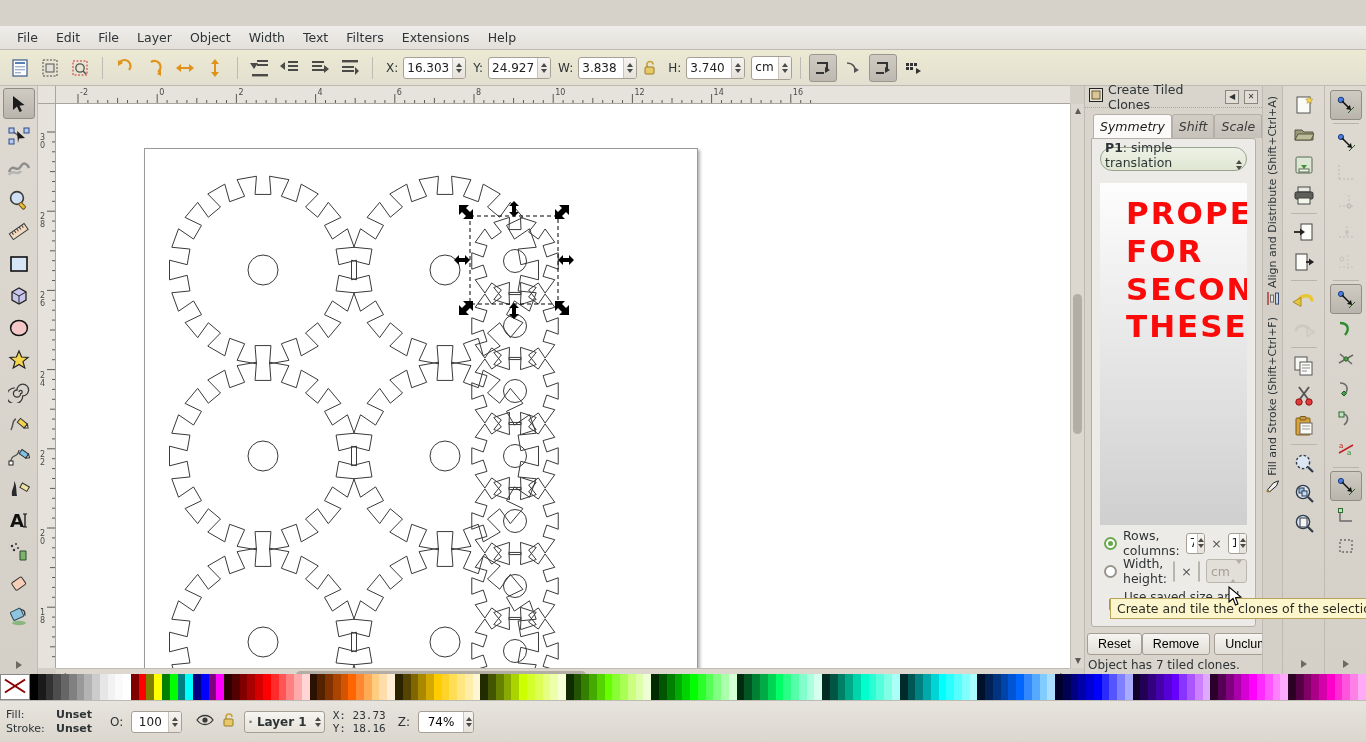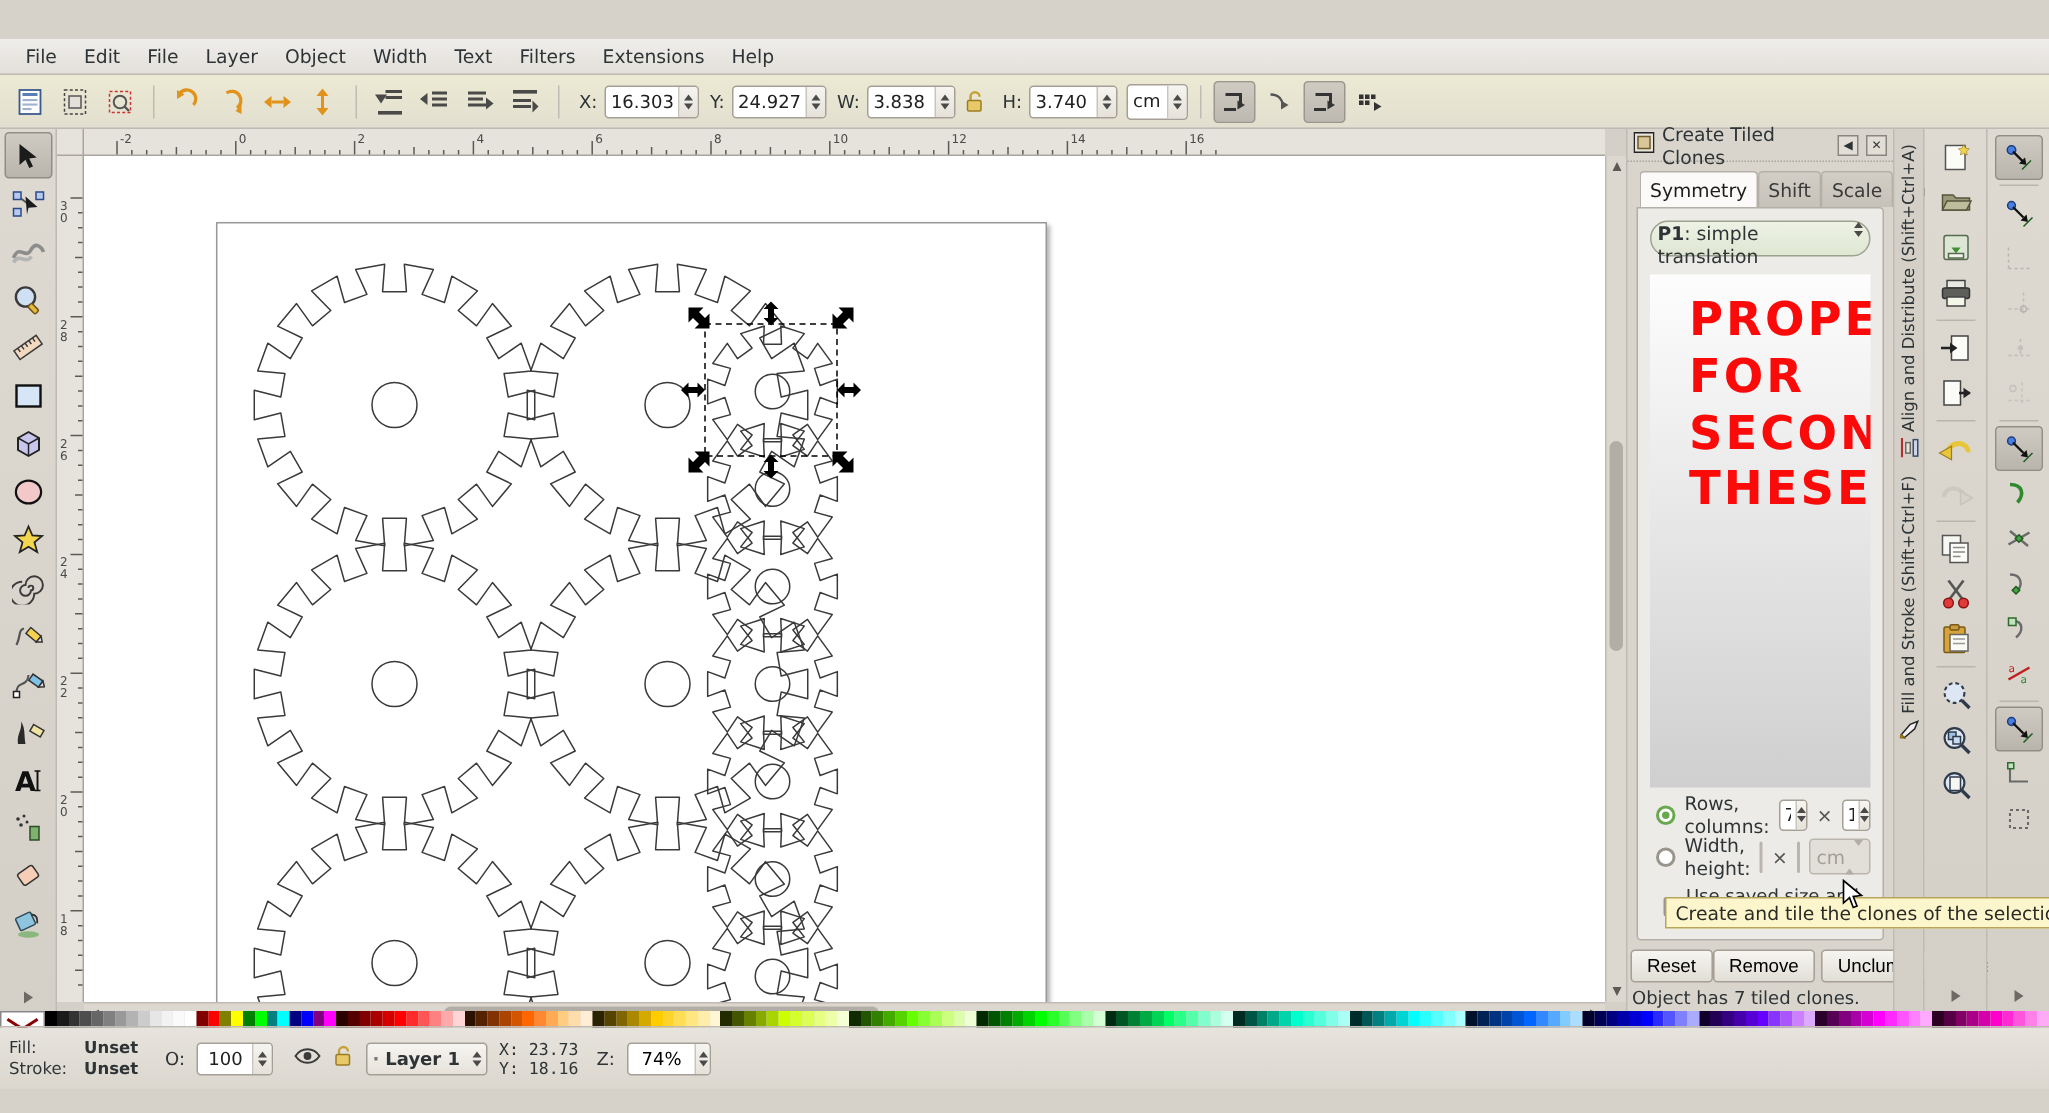--- a/index.html
+++ b/index.html
@@ -119,34 +119,34 @@
     position:absolute; left:0; top:0; right:0; bottom:0;
     background:#d9d5cd; border-left:1px solid #bfbbb4; display:flex; flex-direction:column;
   }
   .dlg-title{
     height:22px; display:flex; align-items:center; padding:0 4px; gap:5px;
     border-bottom:1px dotted #a9a49c; font-size:12.5px;
   }
   .dlg-title .name{ flex:1; }
   .dlg-btn{ width:14px; height:14px; border:1px solid #8a8680; background:#e2ded6;
     display:flex; align-items:center; justify-content:center; font-size:8px; cursor:pointer; }
-  .tabs{ display:flex; align-items:flex-end; padding:6px 6px 0 8px; gap:0; }
+  .tabs{ display:flex; align-items:flex-end; padding:6px 6px 0 8px; gap:0;font-style:italic; }
   .tab{
     padding:4px 6px 4px 6px; font-size:12.5px; border:1px solid #b4b0a8;
     border-bottom:none; background:linear-gradient(#d2cec6,#c6c2ba);
     border-radius:3px 3px 0 0; cursor:pointer; color:#3a3a38; white-space:nowrap;
   }
   .tab.active{ background:#fbfaf8; color:#1c1c1b; position:relative; z-index:2; }
   .tabpanel{
     margin:0 6px 0 6px; flex:1; background:#edebe7;
     border:1px solid #b4b0a8; border-radius:0 3px 3px 3px; padding:8px;
     display:flex; flex-direction:column; position:relative; overflow:hidden;
   }
   .combo{
-    display:flex; align-items:flex-start; height:24px; border:1px solid #9aa38f;
+    display:flex; align-items:flex-end; height:24px; border:1px solid #9aa38f;
     background:linear-gradient(#eef2e6,#dfe6d2); border-radius:12px; padding:0 4px;
     font-size:12.5px; cursor:pointer;
   }
   .combo .txt{ flex:1; }
   .combo .arrows{ display:flex; flex-direction:column; align-items:center; }
   .big-preview{
     flex:1; margin-top:12px; background:linear-gradient(#fdfdfd,#cfcfcf);
     position:relative; overflow:hidden;
   }
   .redtext{
@@ -227,21 +227,21 @@
   .pal-none{ width:30px; background:#fff; position:relative; border:1px solid #888; }
   .pal-none:before,.pal-none:after{
     content:""; position:absolute; left:2px; right:2px; top:10px; height:2px; background:#8b0000;
   }
   .pal-none:before{ transform:rotate(33deg); }
   .pal-none:after{ transform:rotate(-33deg); }
   .swatches{ flex:1; display:flex; }
   .sw{ flex:1 1 auto; }
 
   .statusbar{
-    position:absolute; left:0; bottom:16px; width:1366px; height:42px;
+    position:absolute; left:0; bottom:0; width:1366px; height:42px;
     background:linear-gradient(#e7e4dd,#dbd7cf); border-top:1px solid #bfbbb4;
     display:flex; align-items:center; padding:0 6px; gap:8px; font-size:12px;
   }
   .fillstroke{ display:flex; flex-direction:column; font-size:11px; line-height:14px; }
   .fillstroke .r{ display:flex; gap:10px; }
   .fillstroke .k{ width:40px; color:#2e3436; }
   .fillstroke .v{ font-weight:bold; }
   .layerbox{
     display:flex; align-items:center; height:22px; border:1px solid #a59f96; border-radius:3px;
     background:linear-gradient(#f7f5f2,#e6e2da); padding:0 3px; gap:4px; font-size:12px; font-weight:bold;

